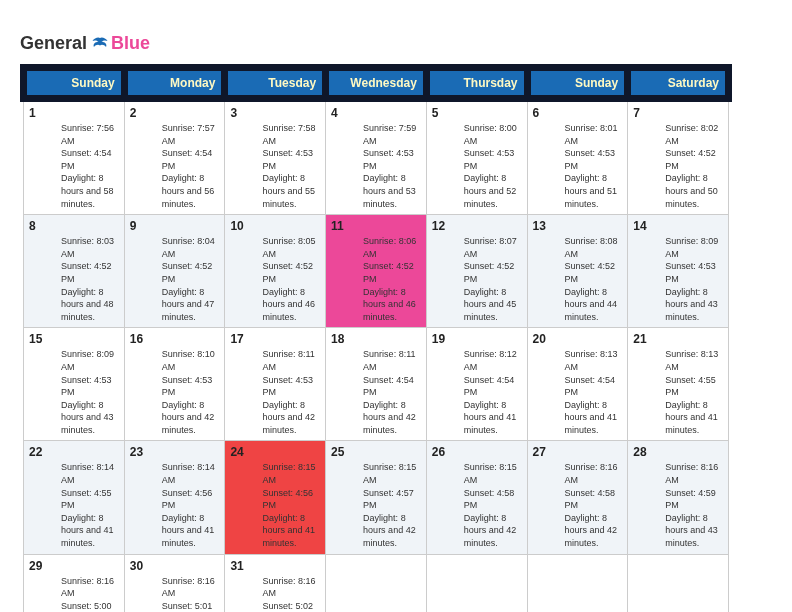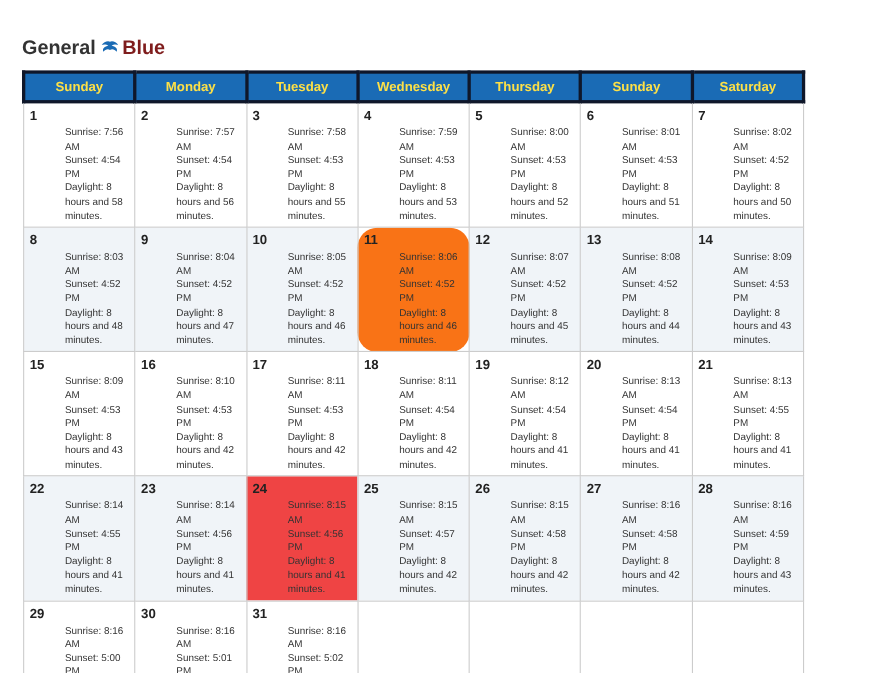--- a/index.html
+++ b/index.html
@@ -47,26 +47,26 @@
       font-size: 14px;
       color: #555;
     }
     .calendar {
       width: 100%;
       border-collapse: collapse;
       font-size: 10px;
     }
     .calendar th {
       background-color: #1a6bb5;
-      color: #fde047;
+      color: #fef9c3;
       padding: 5px 6px;
-      text-align: center;
+      text-align: right;
       font-size: 12px;
       font-weight: bold;
-      border: 3px solid #0f172a;
+      border: 7px solid #0f172a;
     }
     .calendar td {
       border: 1px solid #ccc;
       padding: 4px 5px;
       vertical-align: top;
       width: calc(100% / 7);
       height: 78px;
       background: #fff;
     }
     .calendar tr:nth-child(even) td {
@@ -96,21 +96,21 @@
 <body>
 
 <div class="page">
   <div class="header">
     <div class="logo">
       <div class="logo-text">
         <span style="font-size:18px;font-weight:bold;color:#333;">General</span>
         <svg class="logo-icon" viewBox="0 0 24 20" xmlns="http://www.w3.org/2000/svg">
           <path d="M12 2 C14 0, 20 2, 22 6 C20 5, 16 5, 14 7 C18 7, 22 10, 20 14 C18 11, 14 10, 12 12 C10 10, 6 11, 4 14 C2 10, 6 7, 10 7 C8 5, 4 5, 2 6 C4 2, 10 0, 12 2Z" fill="#1a6bb5"></path>
         </svg>
-        <span style="font-size:18px;font-weight:bold;color:#7f1d1d;">Blue</span>
+        <span style="font-size:18px;font-weight:bold;color:#ec4899;">Blue</span>
       </div>
     </div>
     <div class="title-section">
       <div class="month-title"></div>
       <div class="location"></div>
     </div>
   </div>
 
   <table class="calendar">
     <thead>
@@ -161,21 +161,21 @@
             <div class="day-info">Sunrise: 8:03 AM<br>Sunset: 4:52 PM<br>Daylight: 8 hours and 48 minutes.</div>
           </td>
           <td style="background-color: rgb(240, 244, 248);">
             <span class="day-num">9</span>
             <div class="day-info">Sunrise: 8:04 AM<br>Sunset: 4:52 PM<br>Daylight: 8 hours and 47 minutes.</div>
           </td>
           <td style="background-color: rgb(240, 244, 248);">
             <span class="day-num">10</span>
             <div class="day-info">Sunrise: 8:05 AM<br>Sunset: 4:52 PM<br>Daylight: 8 hours and 46 minutes.</div>
           </td>
-          <td style="background-color: #f97316; border-radius: 18px;">
+          <td style="background-color: #ec4899;">
             <span class="day-num">11</span>
             <div class="day-info">Sunrise: 8:06 AM<br>Sunset: 4:52 PM<br>Daylight: 8 hours and 46 minutes.</div>
           </td>
           <td style="background-color: rgb(240, 244, 248);">
             <span class="day-num">12</span>
             <div class="day-info">Sunrise: 8:07 AM<br>Sunset: 4:52 PM<br>Daylight: 8 hours and 45 minutes.</div>
           </td>
           <td style="background-color: rgb(240, 244, 248);">
             <span class="day-num">13</span>
             <div class="day-info">Sunrise: 8:08 AM<br>Sunset: 4:52 PM<br>Daylight: 8 hours and 44 minutes.</div>

